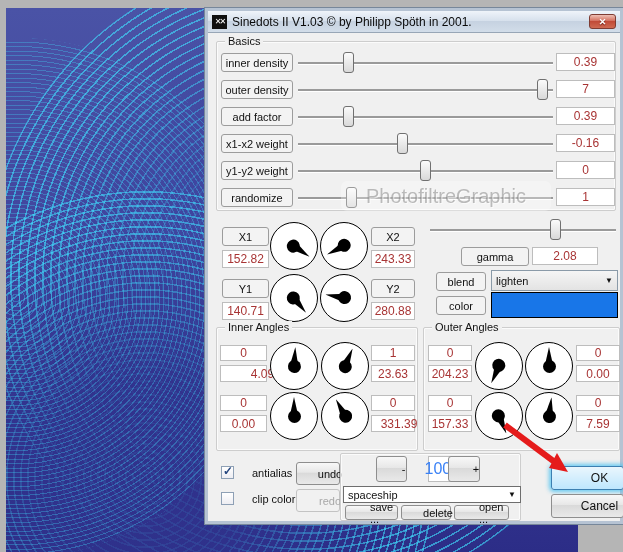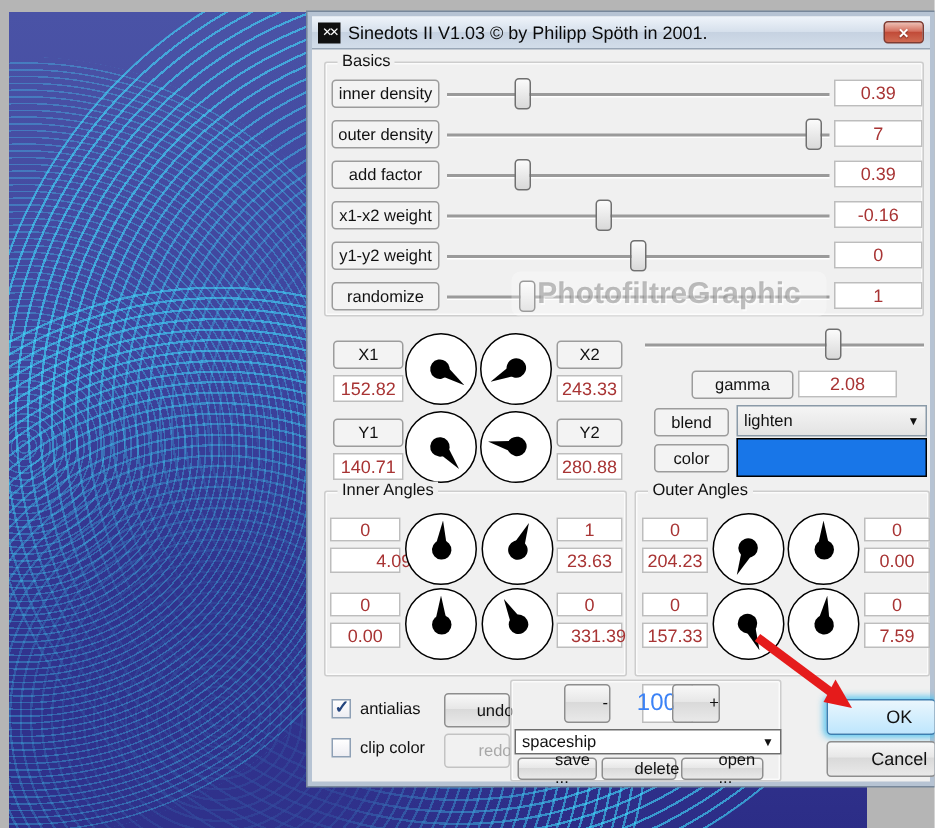--- a/index.html
+++ b/index.html
@@ -70,25 +70,25 @@
     align-items:center; padding:0 4px; font-size:11px; }
   .combo .arrow { margin-left:auto; font-size:8px; color:#111; }
 
   .swatch { position:absolute; border:1px solid #000; }
 
   .checkbox { position:absolute; width:13px; height:13px; background:linear-gradient(#fff,#ededf2);
     border:1px solid #8ea0b5; }
   .checkbox .checkmark { display:none; position:absolute; left:1px; top:-3px; font-size:12px;
     font-weight:bold; color:#24457e; }
   .checkbox.checked .checkmark { display:block; }
-  .cb-label { position:absolute; font-size:11px; }
+  .cb-label { position:absolute; font-size:11px;margin-left:12px; }
 
   .watermark { position:absolute; left:133px; top:170px; width:210px; height:30px;
     background:rgba(255,255,255,.30); border-radius:6px; display:flex; align-items:center;
-    justify-content:center; font-size:20px; font-weight:bold; color:rgba(120,120,120,.48);
+    justify-content:center; font-size:20px; font-weight:normal; color:rgba(120,120,120,.48);
     text-shadow:1px 1px 0 rgba(255,255,255,.6); }
 
   .arrow-overlay { position:absolute; left:0; top:0; width:623px; height:552px; z-index:20;
     pointer-events:none; }
 </style>
 </head>
 <body>
 
 <div class="canvas-area">
   <div class="rings r1"></div>

